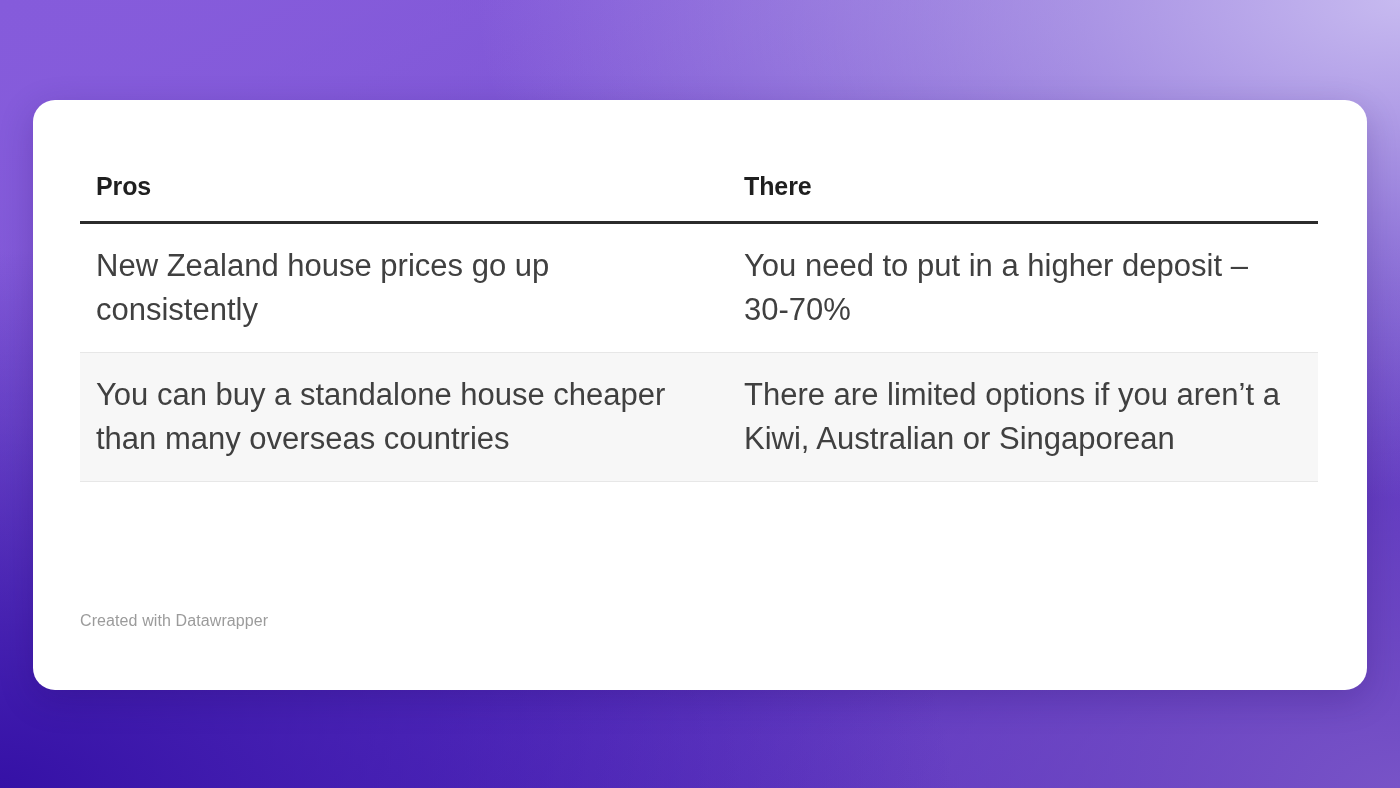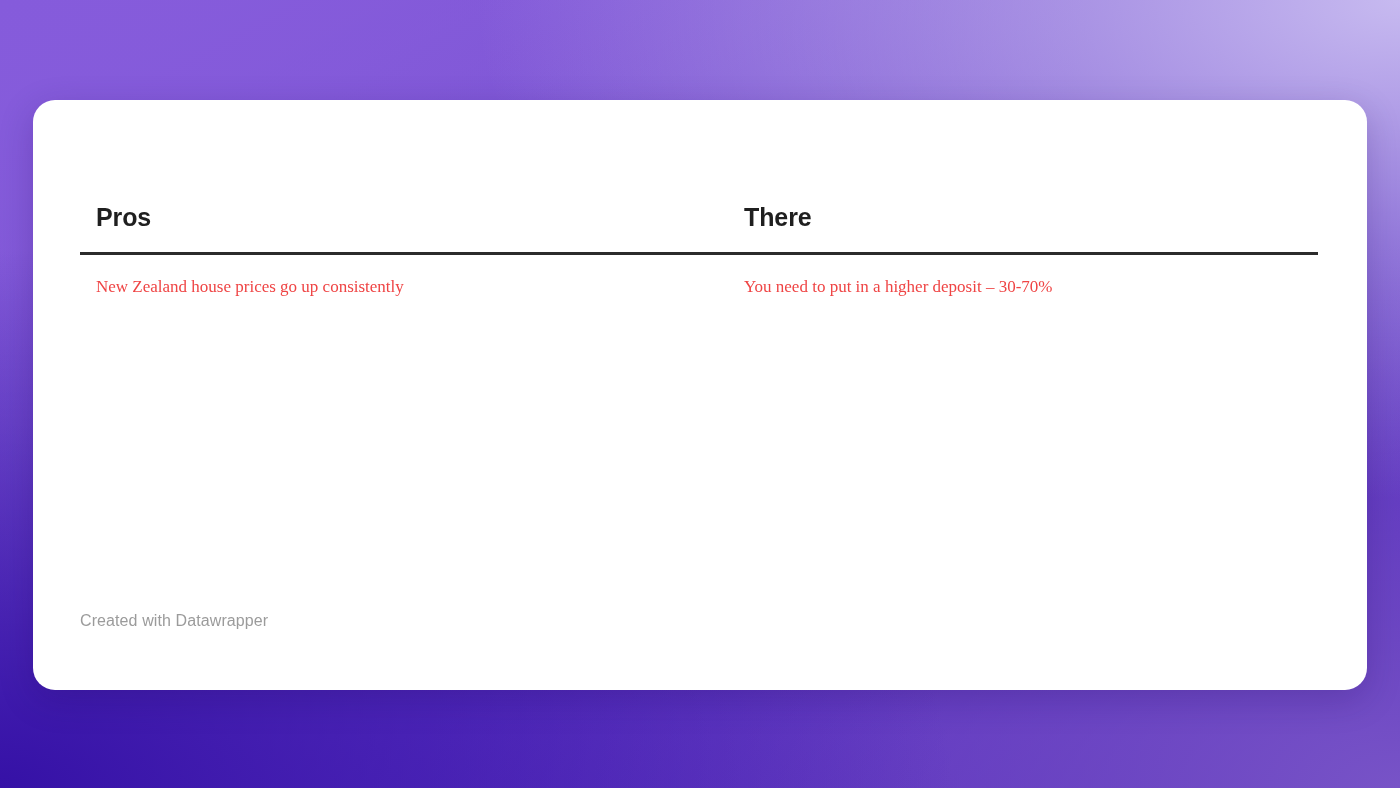--- a/index.html
+++ b/index.html
@@ -44,48 +44,46 @@
     position: absolute;
     left: 47px;
     top: 72px;
     width: 1238px;
   }
 
   table.comparison {
     width: 1238px;
     border-collapse: collapse;
     table-layout: fixed;
-    margin-top: 31px;
   }
 
   table.comparison col.col-pros { width: 642px; }
   table.comparison col.col-cons { width: 596px; }
 
   table.comparison thead th {
     text-align: left;
     font-size: 25px;
     font-weight: bold;
     color: #1f1f1f;
     letter-spacing: -0.1px;
     padding: 0 0 20px 0;
     border-bottom: 3px solid #2b2b2b;
     vertical-align: bottom;
   }
   table.comparison thead th.cell-pros { padding-left: 16px; }
   table.comparison thead th.cell-cons { padding-left: 22px; }
 
   table.comparison tbody td {
-    font-size: 17px;
+    font-size: 31px;
     line-height: 1.42;
-    color: #ef4444;
+    color: #404040;
     vertical-align: top;
     padding: 20px 26px 20px 0;
     background: #ffffff;
     border: 0;
-    font-family: Liberation Serif, serif;
   }
   table.comparison tbody td.cell-pros { padding-left: 16px; }
   table.comparison tbody td.cell-cons { padding-left: 22px; }
 
   table.comparison tbody tr.row-striped td {
     background: #f7f7f7;
     border-top: 1px solid #e7e7e7;
     border-bottom: 1px solid #e7e7e7;
   }
 
@@ -117,20 +115,24 @@
             <th class="cell-cons">There</th>
           </tr>
         </thead>
         <tbody>
 
           <tr class="row-plain">
             <td class="cell-pros">New Zealand house prices go up consistently</td>
             <td class="cell-cons">You need to put in a higher deposit – 30-70%</td>
           </tr>
 
+          <tr class="row-striped">
+            <td class="cell-pros">You can buy a standalone house cheaper than many overseas countries</td>
+            <td class="cell-cons">There are limited options if you aren’t a Kiwi, Australian or Singaporean</td>
+          </tr>
 
 
         </tbody>
       </table>
     </div>
 
     <div id="footer-note">Created with Datawrapper</div>
 
   </div>
 </div>

